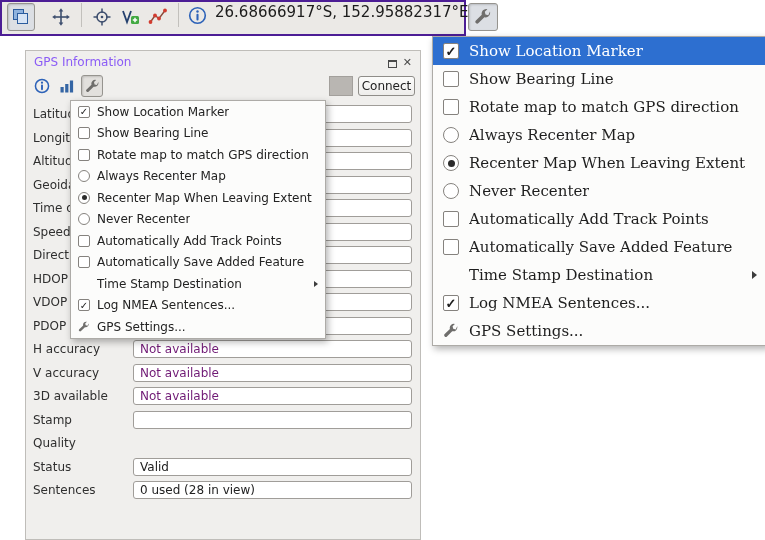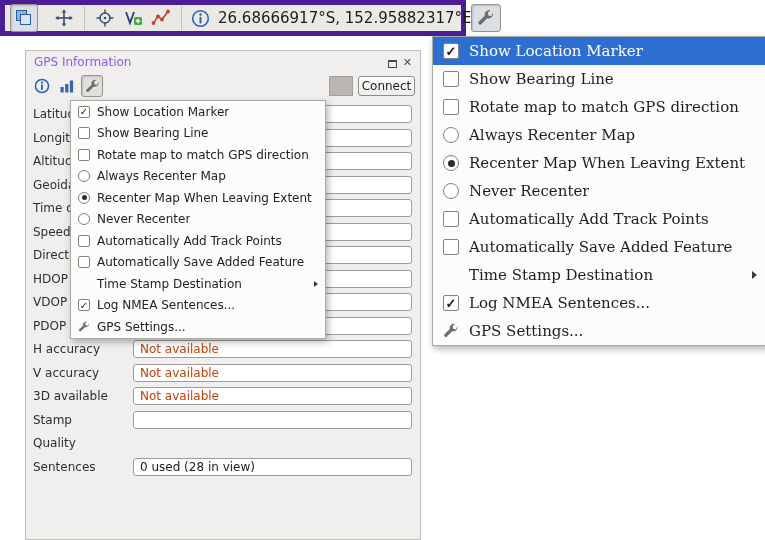--- a/index.html
+++ b/index.html
@@ -1,21 +1,21 @@
 <!DOCTYPE html>
 <html><head>
 <meta charset="utf-8">
 <style>
   * { margin:0; padding:0; box-sizing:border-box; }
   body { font-family:"DejaVu Sans","Liberation Sans",sans-serif; background:#fff; }
   .stage { position:relative; width:765px; height:540px; background:#fff; overflow:hidden; }
 
   
   .top-toolbar { position:absolute; left:0; top:0; width:466px; height:36px;
-    background:#ebe9e6; border:5px solid #4c1d95; display:flex; align-items:center;
+    background:#ebe9e6; border:2px solid #4c1d95; display:flex; align-items:flex-start;
     padding:1px 5px; }
   .tb-btn { width:28px; height:28px; display:flex; align-items:center; justify-content:center;
     border-radius:3px; flex:none; }
   .tb-btn.pressed { border:1px solid #96948f; background:#dcdfe4;
     box-shadow:inset 1px 1px 2px rgba(0,0,0,.15); }
   .tb-gap { width:12px; flex:none; }
   .tb-sep { width:1px; height:24px; background:#c2c0bc; margin:0 6px; flex:none; }
   .tb-icon { width:24px; height:24px; display:flex; align-items:center; justify-content:center; flex:none; }
   .coords { font-size:15px; color:#1c1c1c; margin-left:6px; white-space:nowrap; }
   .tb-btn.wrench-btn { margin-left:auto; width:30px; }
@@ -35,21 +35,21 @@
   .disabled-box { margin-left:auto; width:24px; height:20px; background:#b9b6b2; border:1px solid #a3a09c; flex:none; }
   .connect-btn { width:57px; height:20px; margin-left:2px; border:1px solid #8f8d89; border-radius:3px;
     background:linear-gradient(#fcfcfb,#eeedeb); font-size:12px; color:#222;
     font-family:inherit; display:flex; align-items:center; justify-content:center; flex:none; }
 
   .fields { position:absolute; left:7px; right:8px; top:54px; }
   .field-row { display:flex; align-items:center; height:18px; margin-bottom:5.5px; }
   .field-label { width:100px; flex:none; font-size:12px; color:#2f2f2f; white-space:nowrap; overflow:hidden; }
   .field-input { flex:1; height:18px; border:1px solid #a09d99; border-radius:3px; background:#fff;
     font-size:12px; padding:0 6px; color:#222; font-family:inherit; outline:none; }
-  .field-input.muted { color:#c2410c; }
+  .field-input.muted { color:#701a75; }
 
   
   .menu { position:absolute; background:#fcfcfb; border:1px solid #adaba7;
     box-shadow:2px 3px 7px rgba(0,0,0,.3); }
   .menu-item { display:flex; align-items:center; }
   .menu-item.highlight { background:#2d6fd0; }
   .menu-item.highlight .menu-label { color:#fff; }
   .menu-label { white-space:nowrap; overflow:hidden; }
   .ind { flex:none; display:flex; align-items:center; justify-content:center; }
   .ind-check { border:1px solid #85827e; background:#fff; border-radius:2px; font-weight:700; color:#1c1c1c; }
@@ -250,20 +250,24 @@
           <input class="field-input muted" readonly="" value="Not available" style="">
         </div>
         <div class="field-row">
           <span class="field-label">Stamp</span>
           <input class="field-input" readonly="" style="">
         </div>
         <div class="field-row">
           <span class="field-label">Quality</span>
         </div>
         <div class="field-row">
+          <span class="field-label">Status</span>
+          <input class="field-input" readonly="" value="Valid" style="">
+        </div>
+        <div class="field-row">
           <span class="field-label">Sentences</span>
           <input class="field-input" readonly="" value="0 used (28 in view)" style="">
         </div>
       </div>
   </div>
 
   <div class="menu small-menu" id="menu-small">
       <div class="menu-item">
         <span class="ind ind-check">✓</span>
         <span class="menu-label">Show Location Marker</span>

